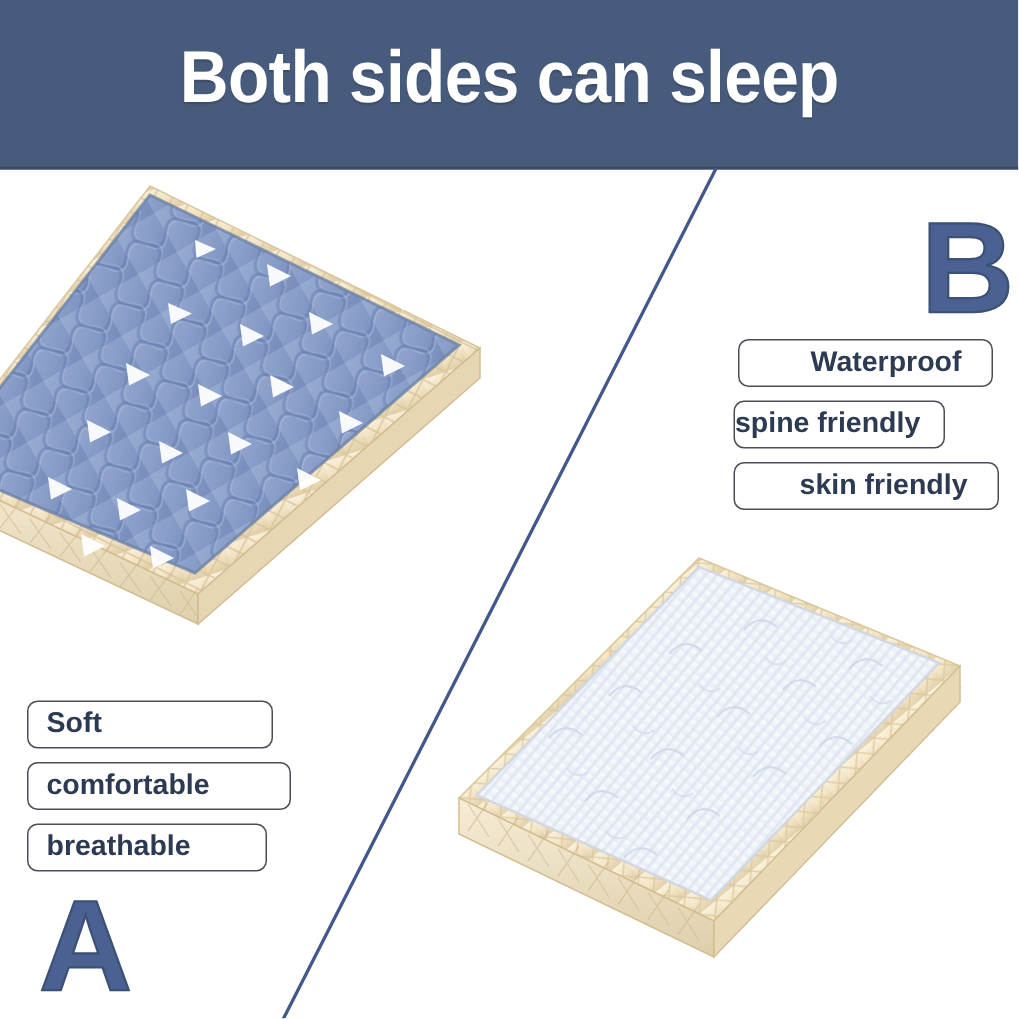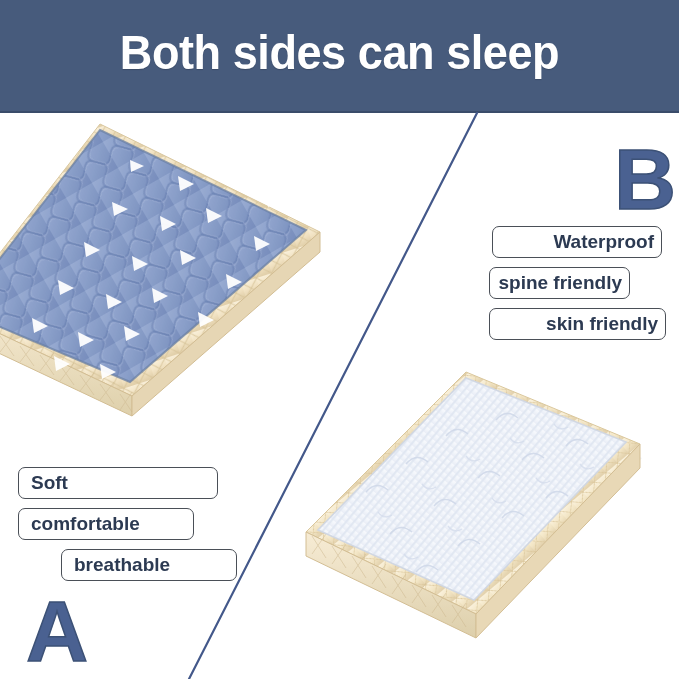--- a/index.html
+++ b/index.html
@@ -71,27 +71,27 @@
     height: 32px;
     white-space: nowrap;
     overflow: hidden;
   }
   .label-box.left-group {
     text-align: left;
     padding-left: 12px;
   }
   .label-box.right-group {
     text-align: right;
-    padding-right: 7px;
-  }
-
-  
-  #label-soft        { left: 18px; top: 467px; width: 200px; }
+    padding-right: 20px;
+  }
+
+  
+  #label-soft        { left: 18px; top: 467px; width: 164px; }
   #label-comfortable { left: 18px; top: 508px; width: 176px; }
-  #label-breathable  { left: 18px; top: 549px; width: 176px; margin-left: 43px; }
+  #label-breathable  { left: 18px; top: 549px; width: 160px; }
 
   
   #label-waterproof     { left: 492px; top: 226px; width: 170px; }
   #label-spine-friendly { left: 489px; top: 267px; width: 141px; }
   #label-skin-friendly  { left: 489px; top: 308px; width: 177px; }
 
   
   .side-letter {
     position: absolute;
     font-family: "Liberation Sans", sans-serif;

